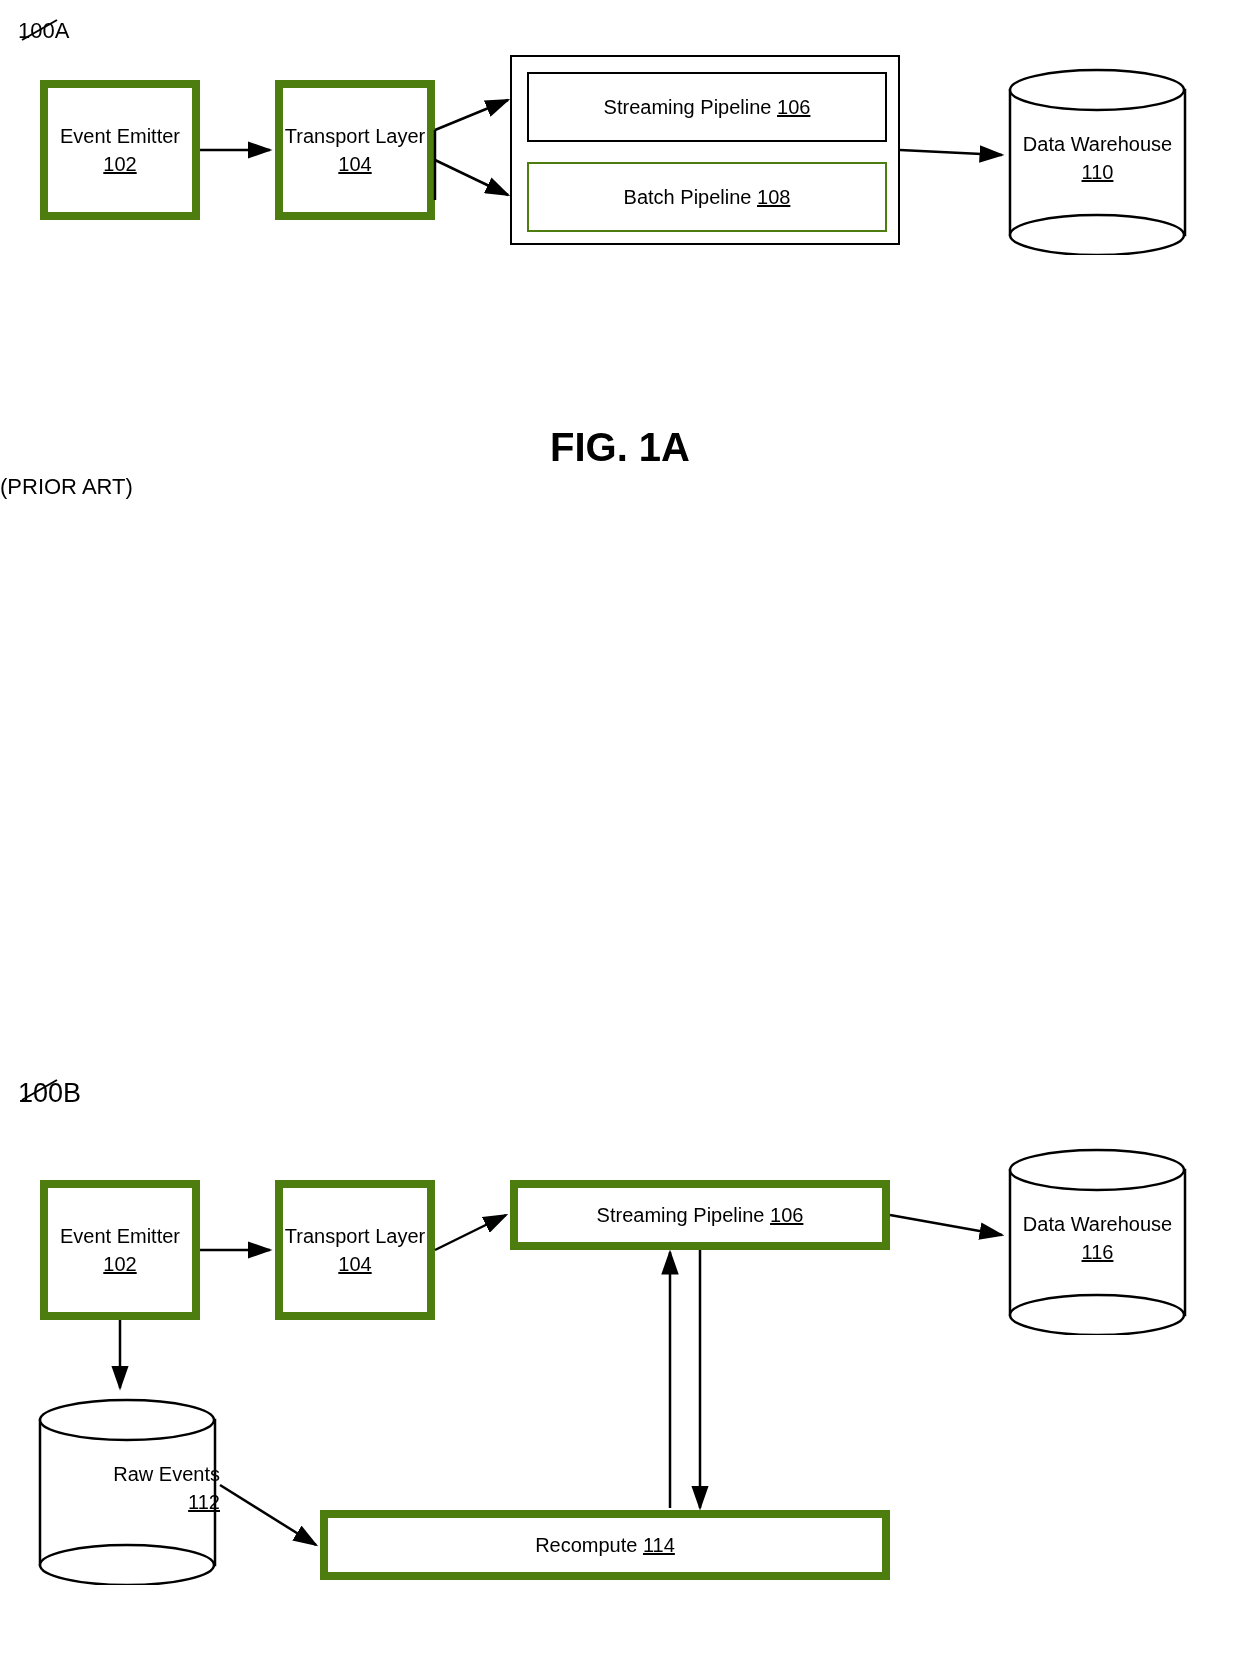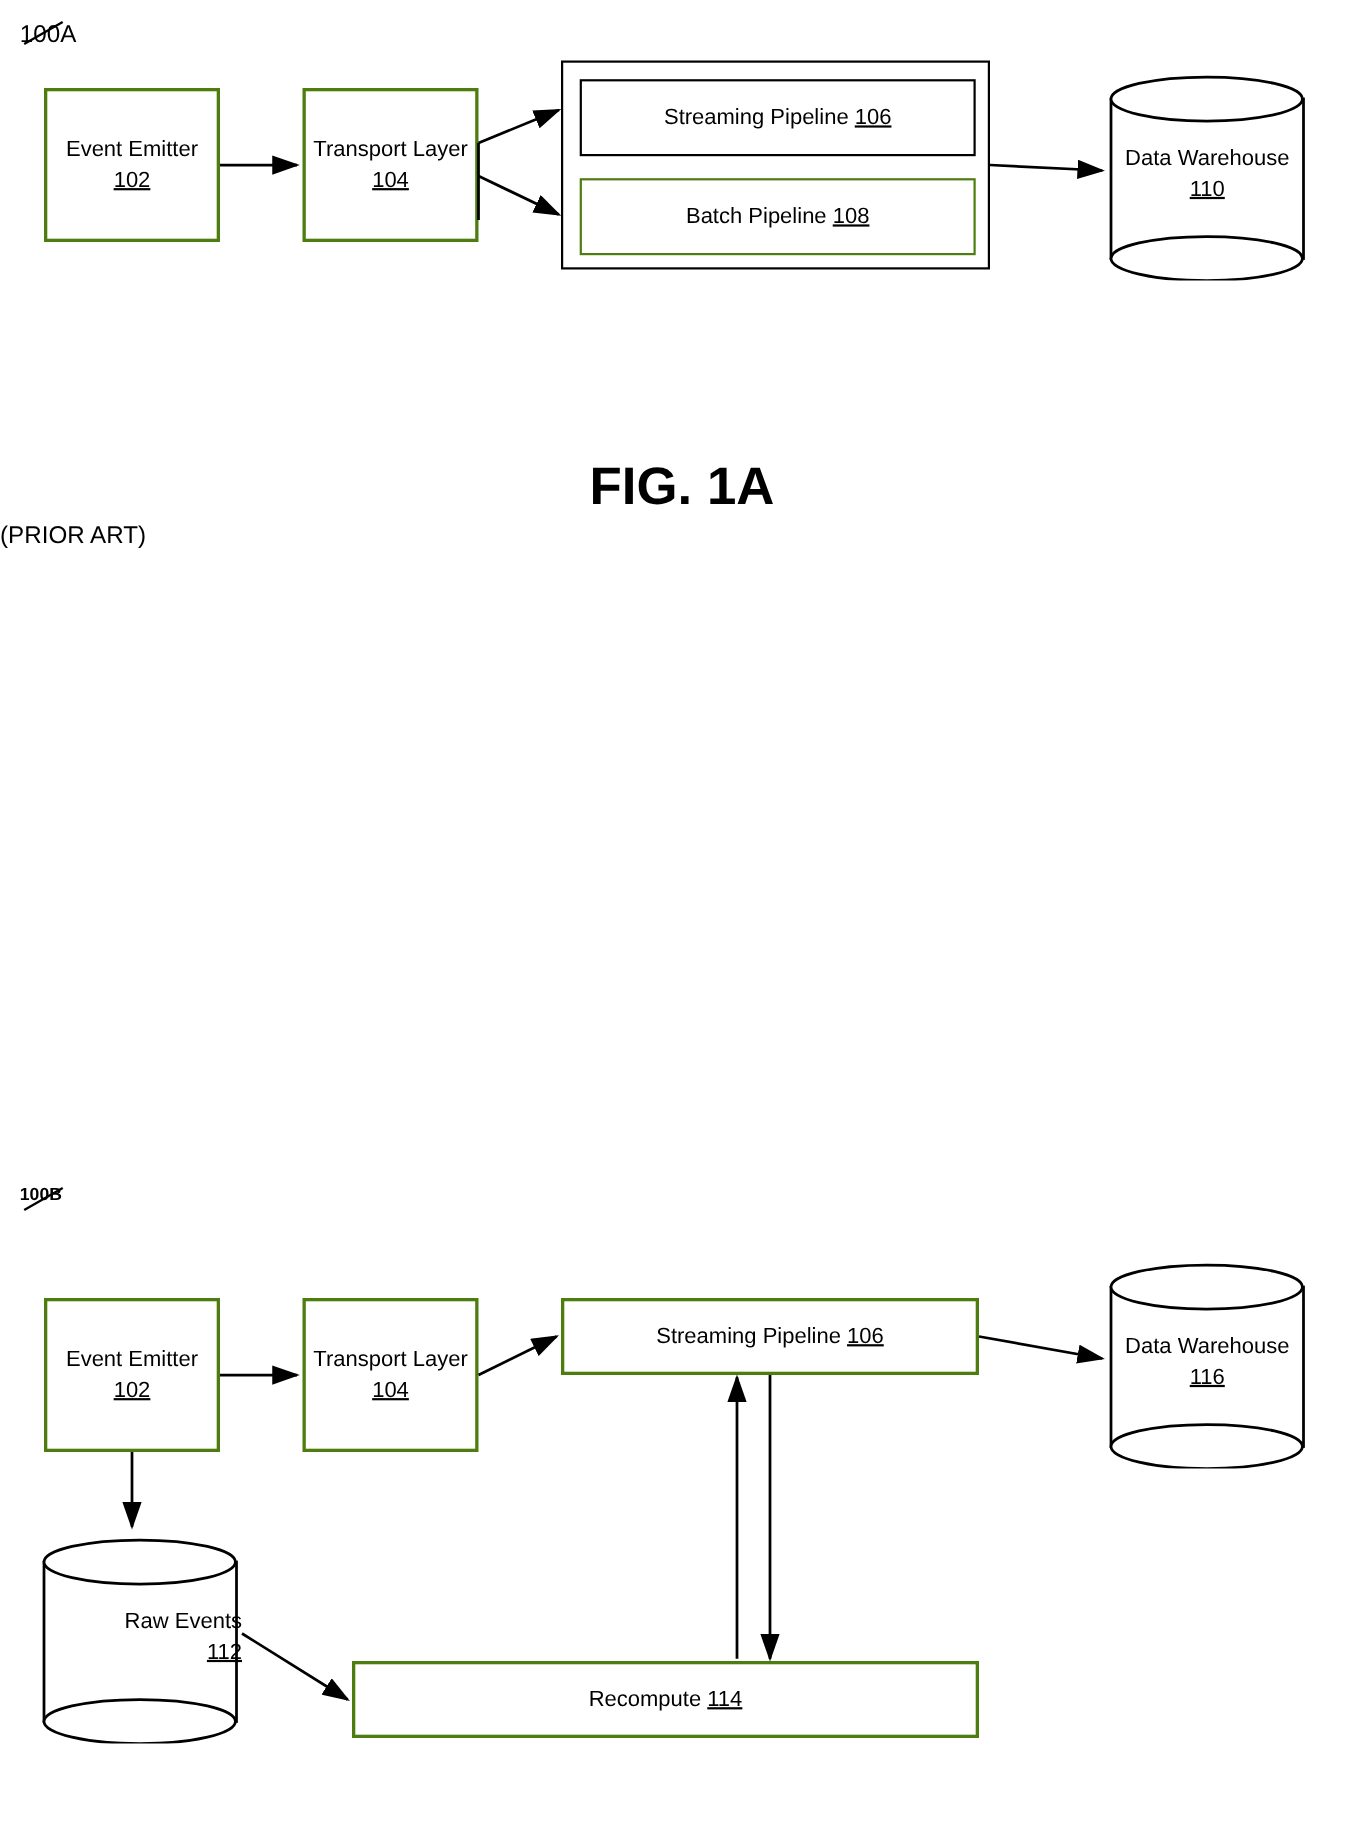--- a/index.html
+++ b/index.html
@@ -12,34 +12,34 @@
       overflow: hidden;
     }
 
     .diagram-container {
       position: relative;
       width: 1240px;
     }
 
     .fig-label {
       text-align: center;
-      font-size: 48px;
+      font-size: 40px;
       font-weight: bold;
       margin-top: 10px;
     }
     .fig-sublabel {
       text-align: left;
       font-size: 22px;
       margin-top: 4px;
     }
 
     
     .box {
       position: absolute;
-      border: 3px solid #4d7c0f;
+      border: 8px solid #4d7c0f;
       background: #fff;
       display: flex;
       flex-direction: column;
       align-items: center;
       justify-content: center;
       text-align: center;
       font-size: 20px;
       line-height: 1.4;
     }
 
@@ -79,22 +79,22 @@
 
     .label-100a {
       position: absolute;
       top: 18px;
       left: 18px;
       font-size: 22px;
       font-weight: normal;
     }
     .label-100b {
       position: absolute;
-      font-size: 16px;
-      font-weight: bold;
+      font-size: 27px;
+      font-weight: normal;
     }
   </style>
 </head>
 <body>
 
 <div class="diagram-container" style="position:relative; height:530px;">
 
   <div class="label-100a">
     <span>100A</span>
   </div>

